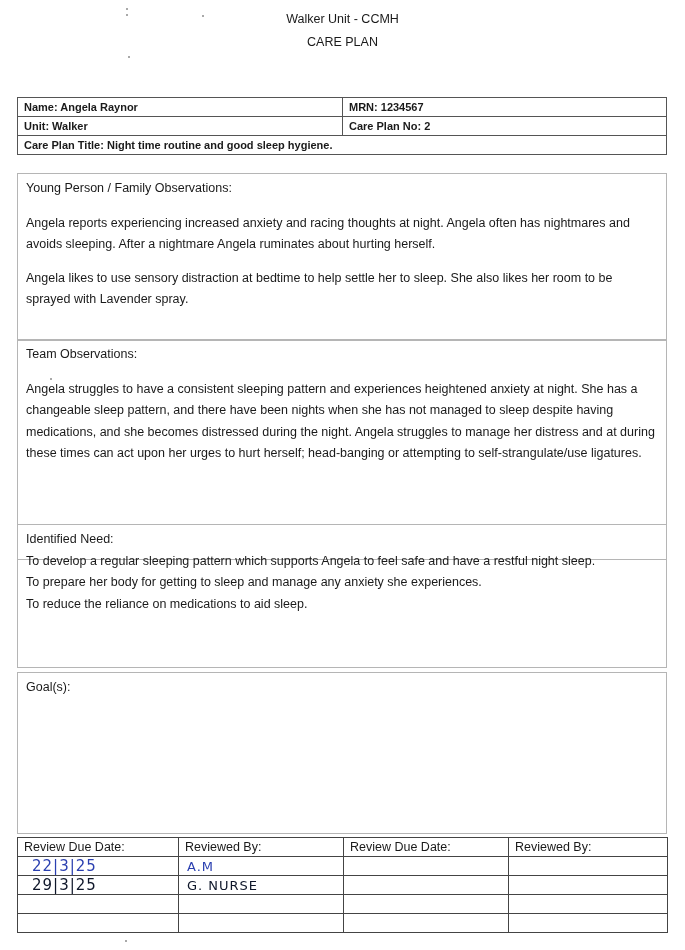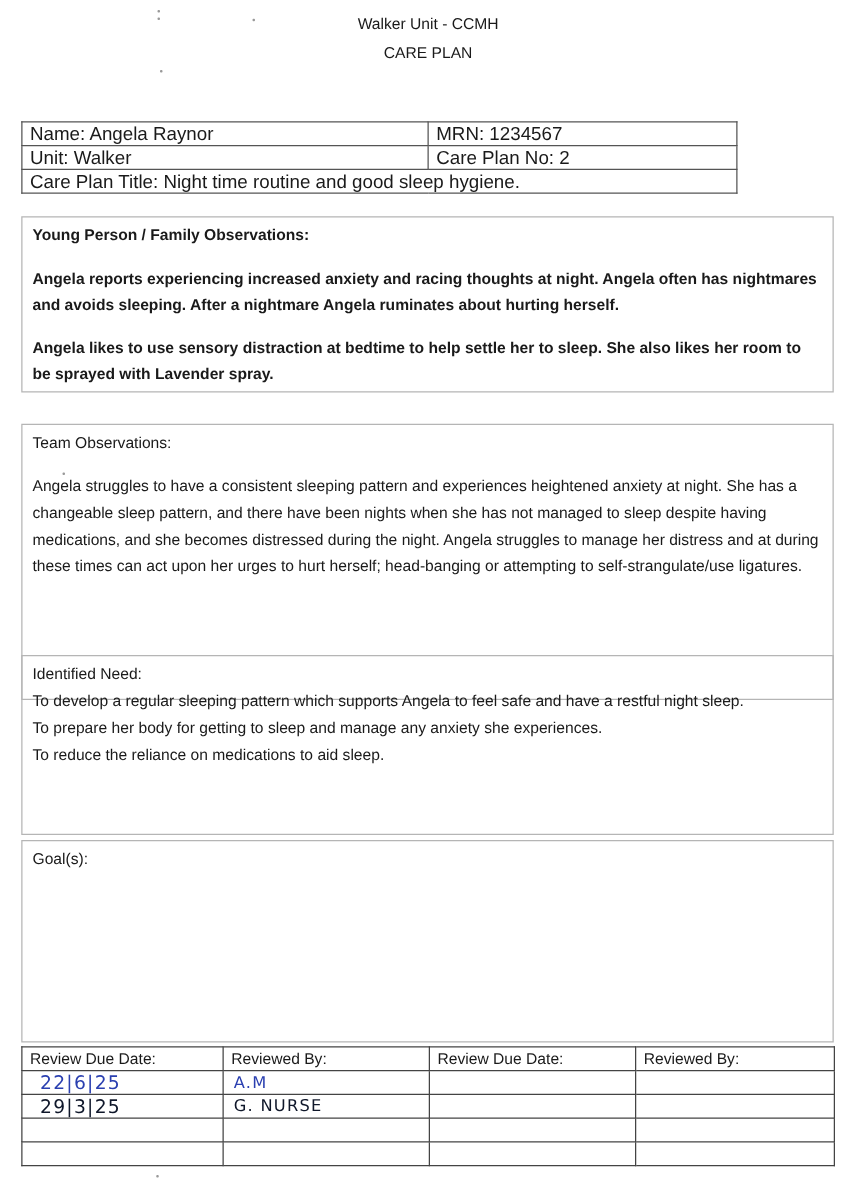--- a/index.html
+++ b/index.html
@@ -4,29 +4,29 @@
   <style>
     html, body { margin: 0; padding: 0; }
     body {
       width: 685px; height: 950px; background: #ffffff; position: relative; overflow: hidden;
       font-family: "Liberation Sans", sans-serif; color: #1a1a1a;
     }
     .doc-header { position: absolute; left: 0; width: 685px; text-align: center; font-size: 12.5px; }
     #hdr1 { top: 12px; }
     #hdr2 { top: 35px; }
 
-    .info-table { position: absolute; left: 17px; top: 97px; width: 573px; border: 1.3px solid #555; border-collapse: collapse; font-size: 15px; }
+    .info-table { position: absolute; left: 17px; top: 97px; width: 650px; border: 1.3px solid #555; border-collapse: collapse; font-size: 11px; font-weight: bold; }
     .info-table td { border: 1.3px solid #555; height: 18px; padding: 0 6px; vertical-align: middle; white-space: nowrap; }
     .info-table td.left { width: 312px; }
 
     .section-box { position: absolute; left: 17px; width: 650px; border: 1px solid #b5b5b5; box-sizing: border-box; font-size: 12.5px; line-height: 21.5px; padding: 4px 8px; }
     .section-box p { margin: 0; }
     .section-box .heading { margin-bottom: 13px; }
     .section-box .gap { margin-top: 12px; }
-    #box-yp { top: 173px; height: 141px; font-weight: bold; }
+    #box-yp { top: 173px; height: 168px; }
     #box-team { top: 339px; height: 221px; }
     #box-need { top: 524px; height: 144px; }
     #box-need .heading { margin-bottom: 0; }
     #box-goal { top: 672px; height: 162px; }
 
     .review-table { position: absolute; left: 17px; top: 837px; width: 650px; border: 1.3px solid #444; border-collapse: collapse; font-size: 12.5px; table-layout: fixed; }
     .review-table td { border: 1.3px solid #444; height: 18px; padding: 0 6px; vertical-align: middle; white-space: nowrap; overflow: hidden; }
     .review-table col.c1 { width: 161px; }
     .review-table col.c2 { width: 165px; }
     .review-table col.c3 { width: 165px; }
@@ -90,21 +90,21 @@
       <col class="c4">
     </colgroup>
   <tbody>
       <tr>
     <td>Review Due Date:</td>
     <td>Reviewed By:</td>
     <td>Review Due Date:</td>
     <td>Reviewed By:</td>
   </tr>
   <tr>
-    <td class="hand ink-blue">22|6|25</td>
+    <td class="hand ink-blue">22|3|25</td>
     <td class="hand by ink-blue">A.M</td>
     <td></td>
     <td></td>
   </tr>
   <tr>
     <td class="hand ink-black">29|3|25</td>
     <td class="hand by ink-black">G. NURSE</td>
     <td></td>
     <td></td>
   </tr>

